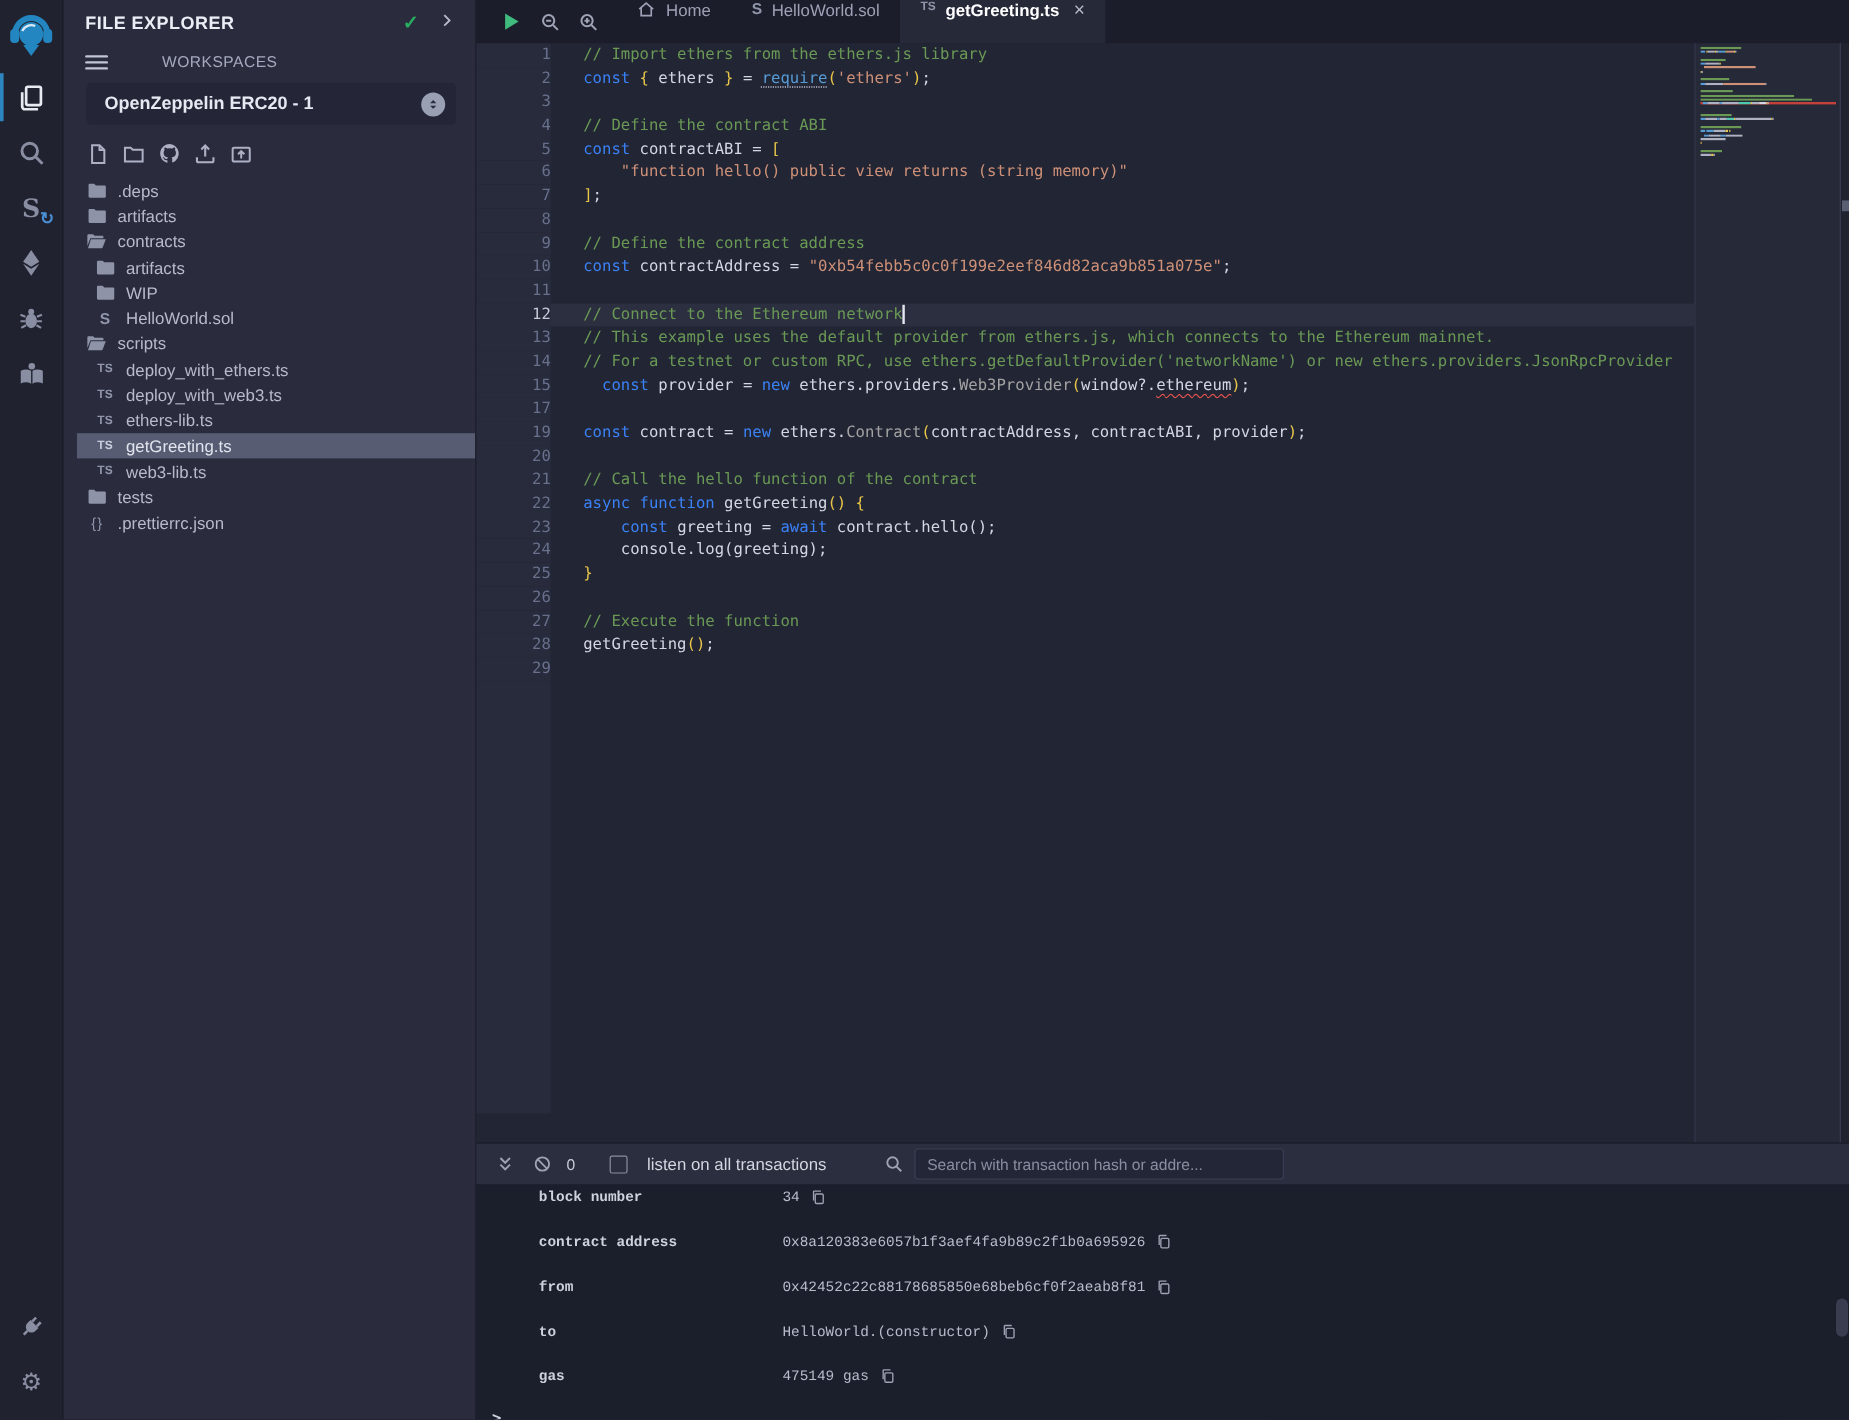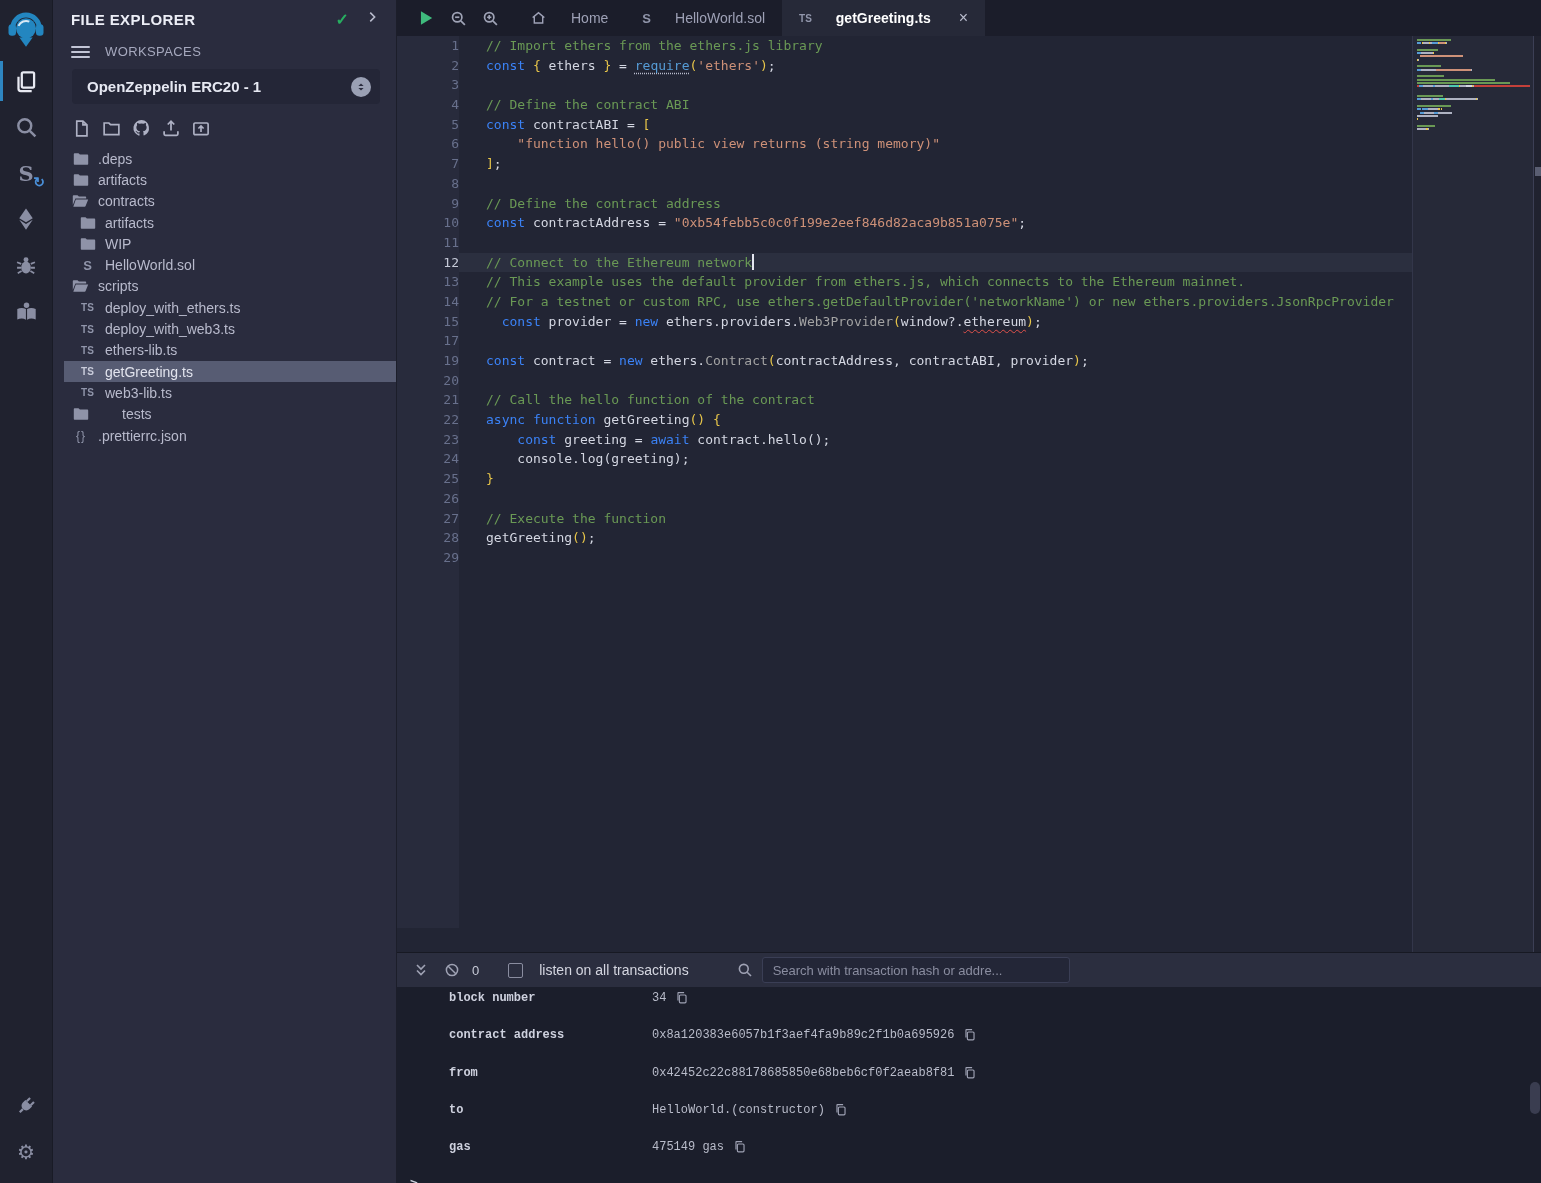--- a/index.html
+++ b/index.html
@@ -22,21 +22,21 @@
   .compiler-s { font-size:21px; font-weight:bold; color:#8a8ea3; font-family:"DejaVu Serif", serif; }
   .compiler-refresh { position:absolute; right:-7px; bottom:-5px; font-size:14px; color:#4a90d9; font-weight:bold; }
 
   
   .explorer { width:344px; background:#2a2c3e; border-right:1px solid #1c1e2a; flex-shrink:0;
     display:flex; flex-direction:column; }
   .exp-header { height:38px; display:flex; align-items:center; padding:0 17px 0 18px; }
   .exp-title { font-size:15px; font-weight:700; letter-spacing:.4px; color:#eceef6; flex:1; }
   .exp-check { color:#27ae60; font-size:16px; font-weight:bold; margin-right:16px; }
   .exp-chevron { color:#b9bccd; }
-  .ws-row { display:flex; align-items:center; padding:6px 18px 0 18px; }
+  .ws-row { display:flex; align-items:center; padding:6px 18px 0 18px;gap:30px; }
   .hamburger { width:19px; display:flex; flex-direction:column; gap:3px; cursor:pointer; }
   .hamburger div { height:2px; background:#c2c5d6; border-radius:1px; }
   .ws-label { margin-left:15px; font-size:13px; letter-spacing:.4px; color:#a6a9be; }
   .ws-select { margin:10px 16px 0 19px; height:35px; background:#242637; border-radius:4px;
     display:flex; align-items:center; padding:0 9px 0 15px; cursor:pointer; }
   .ws-name { flex:1; font-size:15px; font-weight:700; color:#e6e8f2; }
   .ws-badge { width:20px; height:20px; border-radius:50%; background:#9aa0b4; display:flex; align-items:center; justify-content:center; }
   .exp-toolbar { display:flex; gap:8px; padding:13px 0 0 17px; color:#aeb1c4; }
   .exp-toolbar .tb { width:22px; height:22px; display:flex; align-items:center; justify-content:center; cursor:pointer; }
   .tree { margin:9px 0 0 11px; flex:1; overflow:hidden; font-size:14px; }
@@ -45,21 +45,21 @@
   .trow-file.sel { background:#575c73; color:#e2e4ee; }
   .ticon-text { font-weight:bold; color:#9095aa; font-family:"Liberation Sans",sans-serif; }
   .trow-file.sel .ticon-text { color:#c9ccdb; }
 
   
   .main { flex:1; display:flex; flex-direction:column; min-width:0; }
   .tabbar { height:36px; background:#1b1d2a; display:flex; align-items:center; flex-shrink:0; }
   .run-controls { display:flex; align-items:center; gap:15px; padding:0 14px 0 20px; }
   .rc { cursor:pointer; display:flex; align-items:center; color:#9fa3b6; }
   .tabs { display:flex; height:36px; }
-  .tab { display:flex; align-items:center; gap:24px; padding:0 17px; font-size:14px; color:#9ea1b6; cursor:pointer; }
+  .tab { display:flex; align-items:flex-start; gap:8px; padding:0 17px; font-size:14px; color:#9ea1b6; cursor:pointer; }
   .tab.active { background:#262938; color:#ffffff; font-weight:700; }
   .tab .tclose { color:#b9bccd; font-size:16px; margin-left:4px; font-weight:400; }
   .tab .ticon-text { font-size:10px; }
 
   .editor-zone { flex:1; display:flex; min-height:0; background:#222534; }
   .code-pane { flex:1; min-width:0; overflow:hidden; font-family:"DejaVu Sans Mono", monospace; font-size:13px; padding-top:0; }
   .cline { display:flex; height:19.7px; line-height:19.7px; white-space:pre; }
   .cline .num { width:62px; text-align:right; color:#68708c; flex-shrink:0; background:#282b3c; }
   .cline.cur .num { color:#c6cad8; }
   .cline.cur { background:rgba(140,150,180,0.09); }
@@ -301,21 +301,21 @@
             <span class="ticon-text" style="font-size:10px;">TS</span>
           </span>
           <span>getGreeting.ts</span>
         </div>
         <div class="trow-file" style="padding-left: 15px;">
           <span class="ticon">
             <span class="ticon-text" style="font-size:10px;">TS</span>
           </span>
           <span>web3-lib.ts</span>
         </div>
-        <div class="trow-file" style="padding-left: 8px; gap: 24px;">
+        <div class="trow-file" style="padding-left: 8px;">
           <span class="ticon">
             <svg width="16" height="14" viewBox="0 0 16 14" fill="currentColor">
               <path d="M.8 2.2c0-.6.5-1 1-1h3.7l1.4 1.3h7.3c.6 0 1 .5 1 1v8.3c0 .6-.4 1-1 1H1.8c-.5 0-1-.4-1-1z"></path>
             </svg>
           </span>
           <span>tests</span>
         </div>
         <div class="trow-file" style="padding-left: 8px;">
           <span class="ticon">
             <span class="ticon-text" style="font-size:12px;font-weight:normal;">{ }</span>

